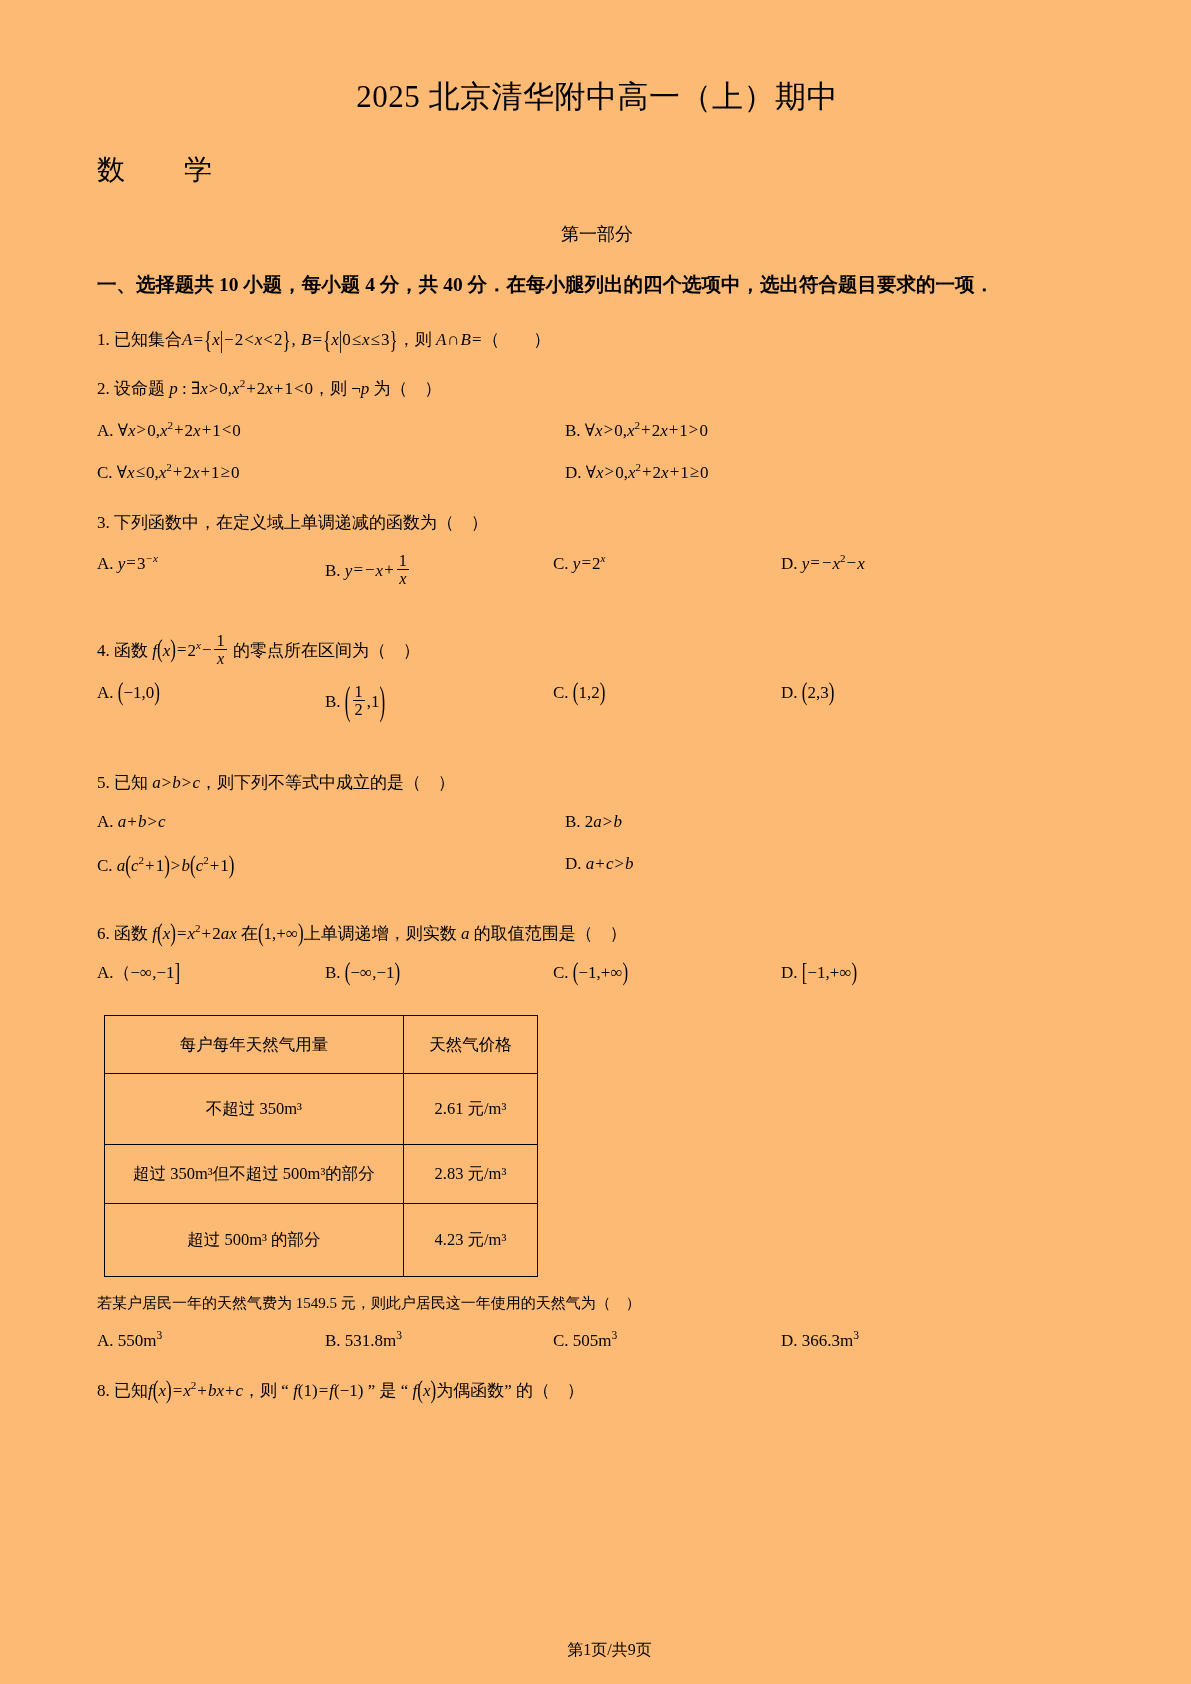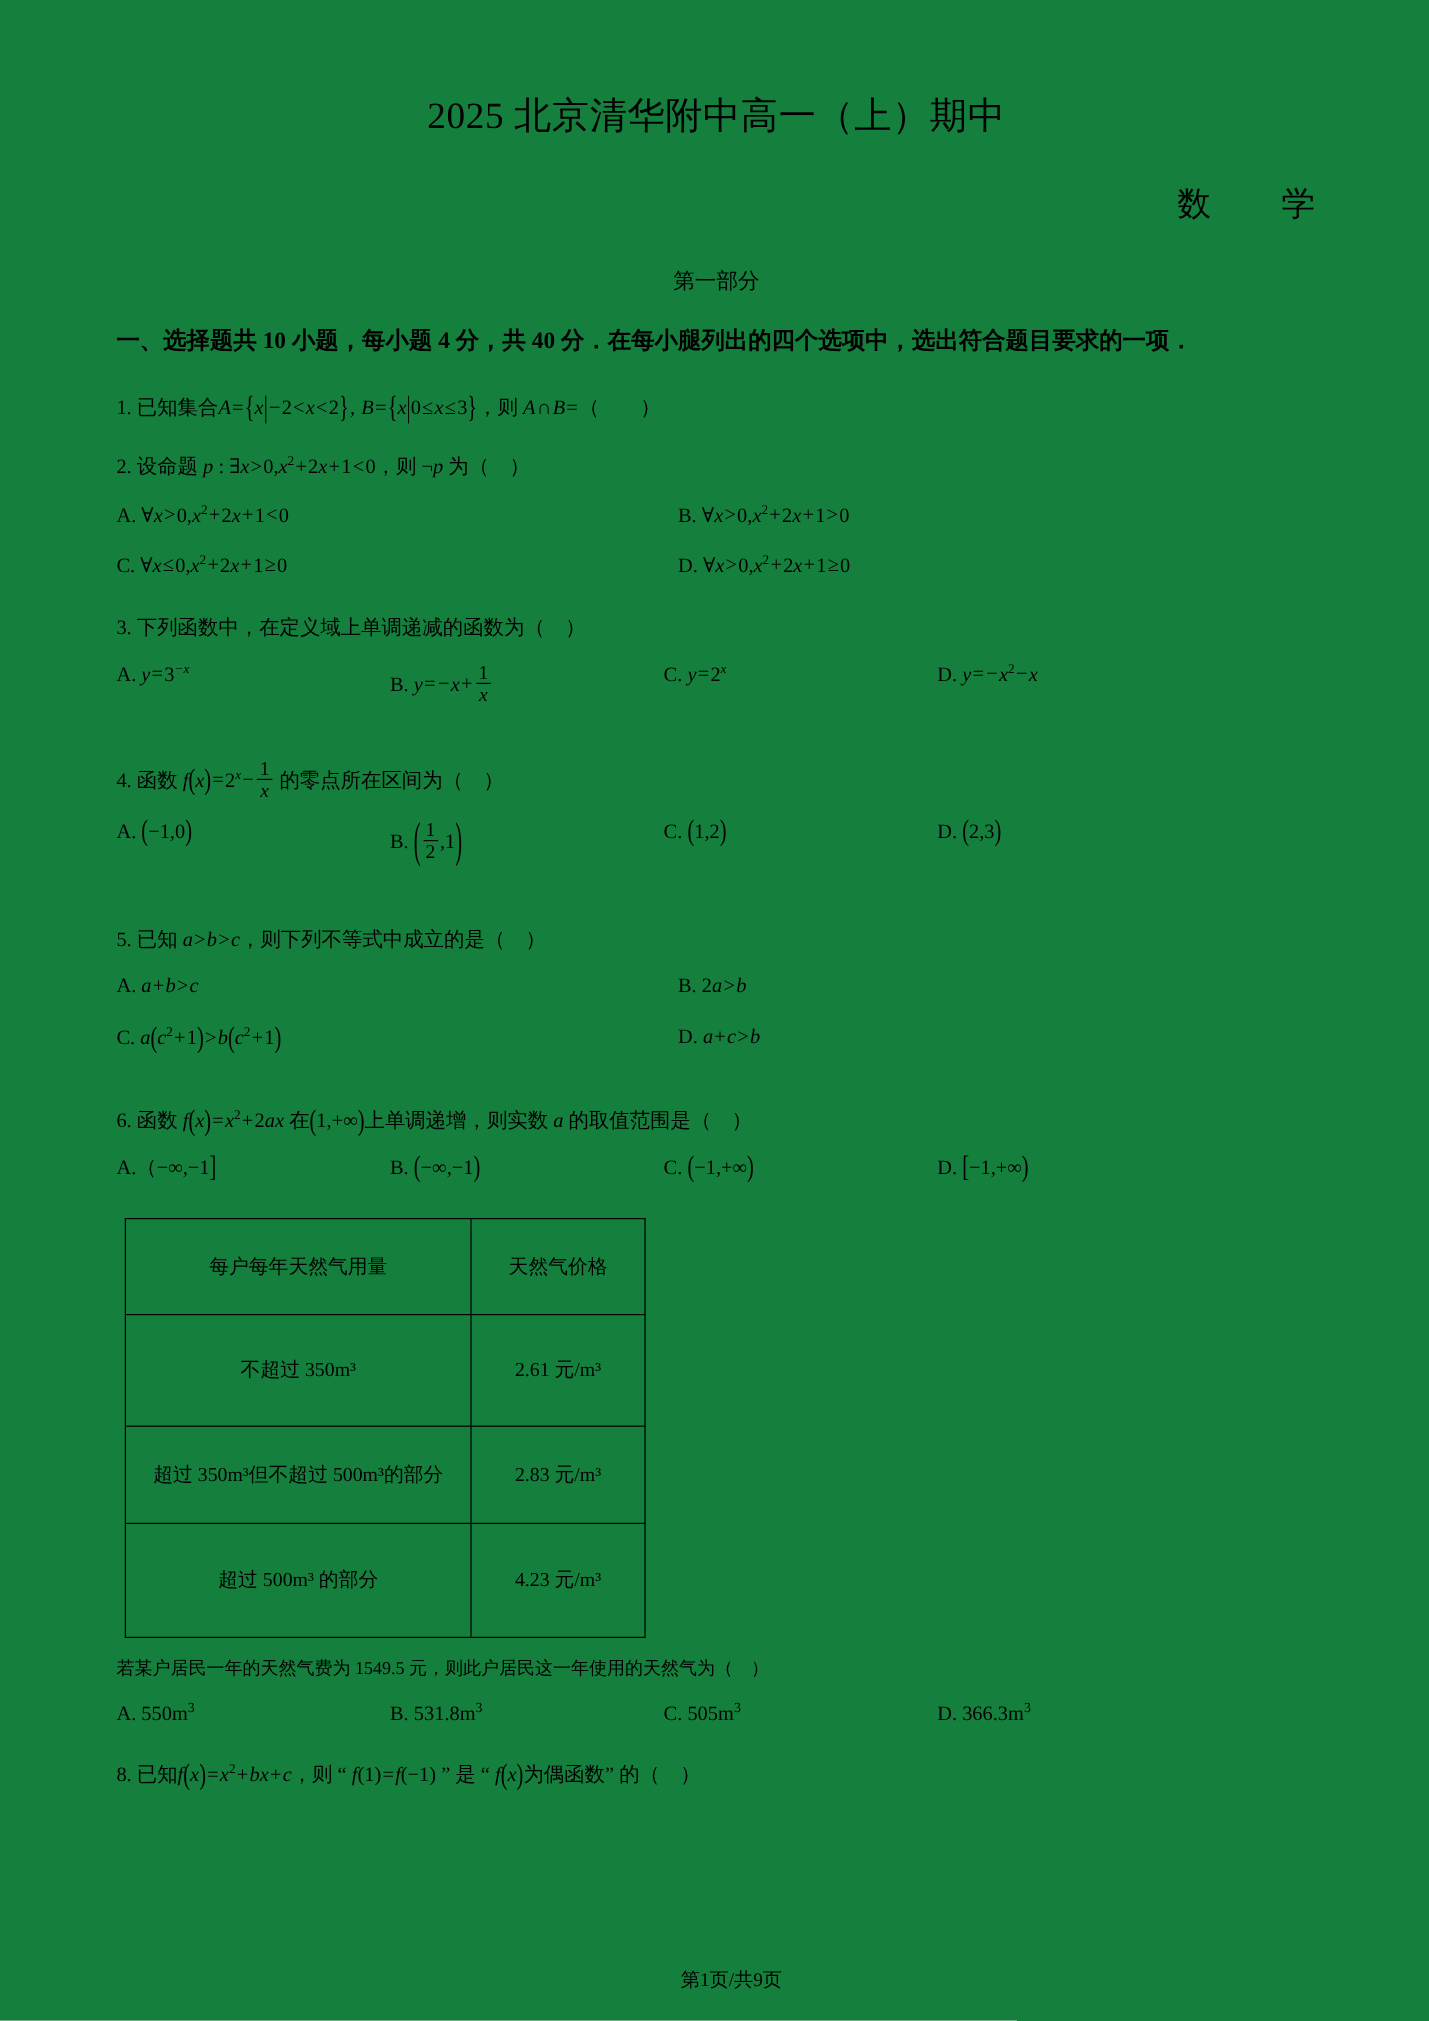--- a/index.html
+++ b/index.html
@@ -5,21 +5,21 @@
   html, body {
     margin: 0;
     padding: 0;
     background: #ffffff;
   }
   .page {
     position: relative;
     width: 1191px;
     height: 1684px;
     margin: 0 auto;
-    background: #15803d;
+    background: #fdba74;
     color: #000000;
     font-family: "Liberation Serif", "DejaVu Serif", serif;
     overflow: hidden;
   }
   .content {
     position: absolute;
     left: 97px;
     top: 0;
     width: 1000px;
   }
@@ -27,21 +27,21 @@
   
   .doc-title {
     text-align: center;
     font-size: 31px;
     letter-spacing: 0.5px;
     margin-top: 78px;
     line-height: 1.2;
     white-space: nowrap;
   }
   .subject-title {
-    text-align: right;
+    text-align: left;
     font-size: 28px;
     margin-top: 36px;
     letter-spacing: 1px;
     font-family: Liberation Mono, monospace;
   }
   .part-title {
     text-align: center;
     font-size: 18px;
     margin-top: 33px;
   }
@@ -121,21 +121,21 @@
     border-collapse: collapse;
     margin-top: 16px;
     margin-left: 7px;
     width: 434px;
     font-size: 16.5px;
   }
   .gas-table td {
     border: 1.6px solid #000;
     text-align: center;
     vertical-align: middle;
-    padding: 16px;
+    padding: 5px;
   }
   .gas-table td.usage { width: 305px; height: 53px; }
   .gas-table td.price { width: 129px; height: 53px; }
   .gas-table tr.r1 td { height: 47px; }
   .gas-table tr.r2 td { height: 60px; }
   .gas-table tr.r3 td { height: 48px; }
   .gas-table tr.r4 td { height: 62px; }
   sup.u3 { font-size: 0.68em; vertical-align: super; }
 
   .after-table {

